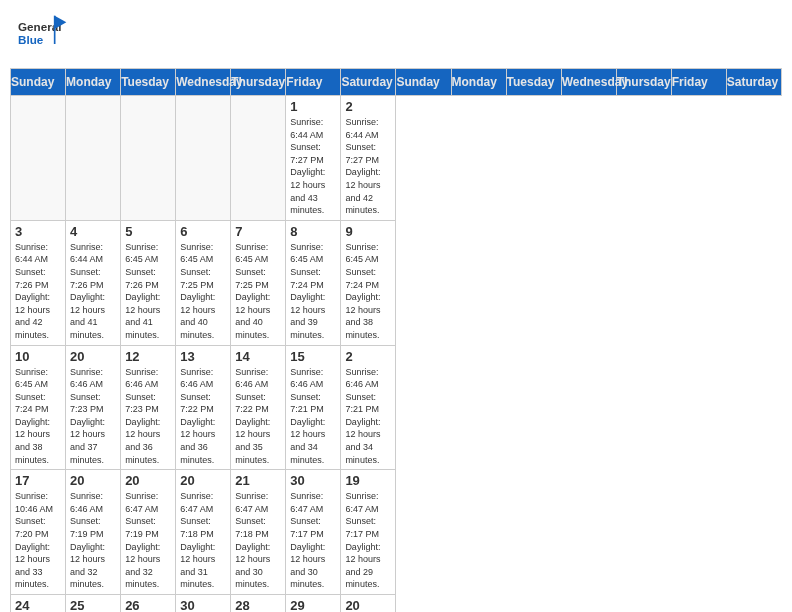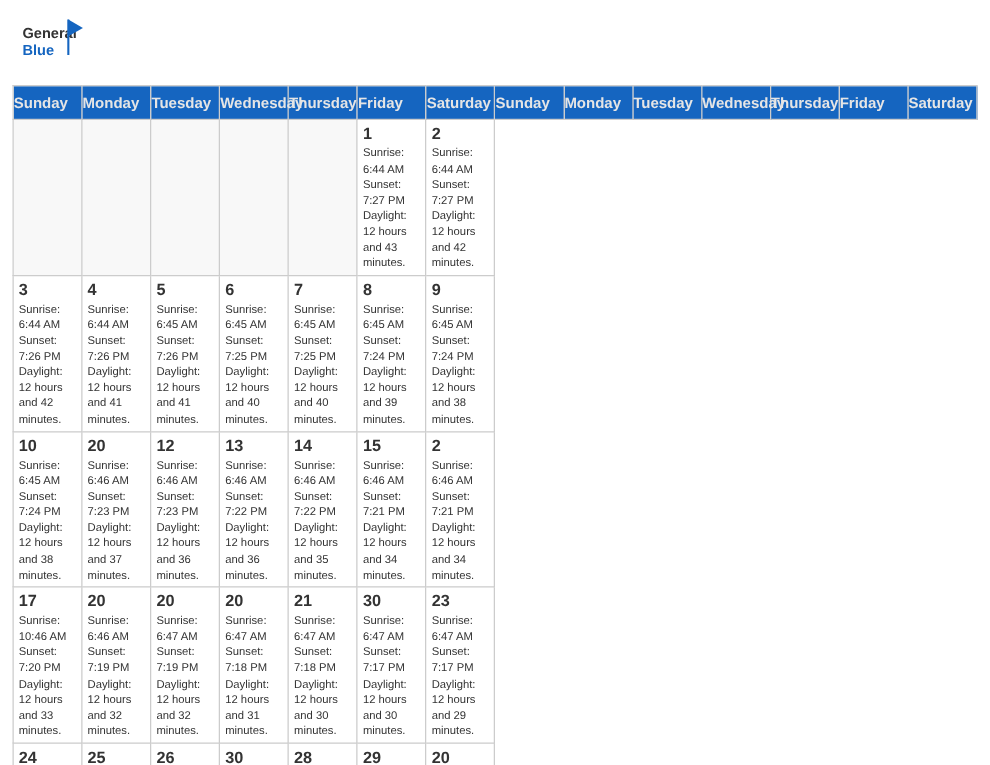--- a/index.html
+++ b/index.html
@@ -256,21 +256,21 @@
 Sunset: 7:18 PM
 Daylight: 12 hours and 30 minutes.</div>
         </td>
         <td>
           <span class="day-number">30</span>
           <div class="cell-info">Sunrise: 6:47 AM
 Sunset: 7:17 PM
 Daylight: 12 hours and 30 minutes.</div>
         </td>
         <td>
-          <span class="day-number">23</span>
+          <span class="day-number">19</span>
           <div class="cell-info">Sunrise: 6:47 AM
 Sunset: 7:17 PM
 Daylight: 12 hours and 29 minutes.</div>
         </td>
       </tr>
       <tr>
         <td>
           <span class="day-number">24</span>
         </td>
         <td>

